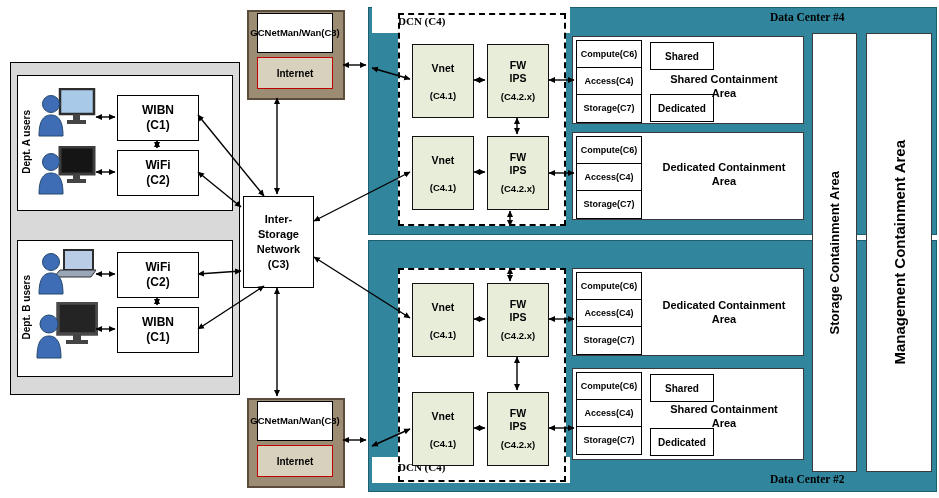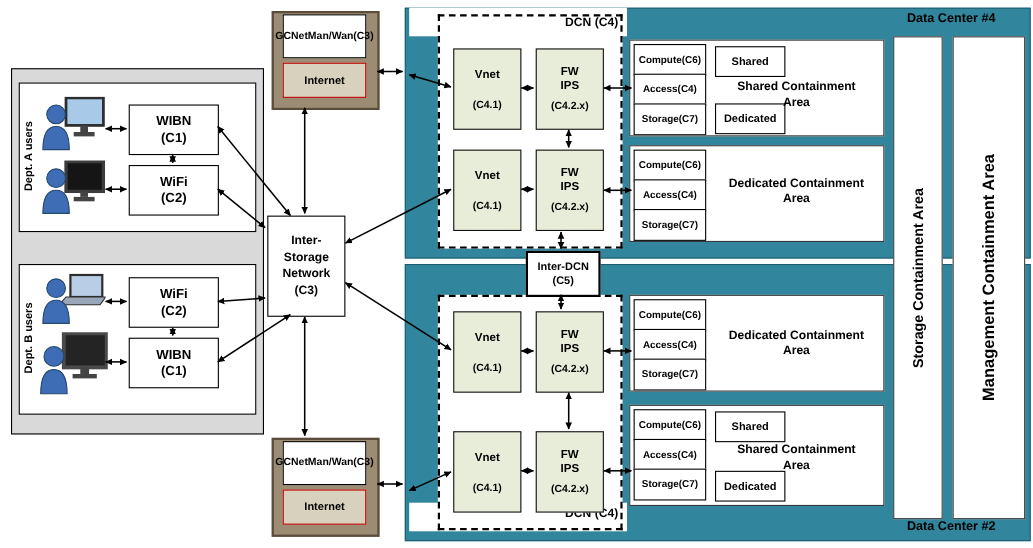--- a/index.html
+++ b/index.html
@@ -1,21 +1,21 @@
 <!DOCTYPE html>
 <html><head>
 <meta charset="utf-8">
 <style>
   html,body{margin:0;padding:0;background:#fff;}
   .stage{position:relative;width:939px;height:498px;background:#fff;overflow:hidden;
          font-family:"Liberation Sans",sans-serif;color:#000;}
   .abs{position:absolute;}
   .box{position:absolute;background:#fff;border:1.5px solid #000;display:flex;flex-direction:column;
        align-items:center;justify-content:center;text-align:center;font-weight:700;}
-  .title{position:absolute;font-weight:700;font-size:11.5px;text-align:right;}
+  .title{position:absolute;font-weight:700;font-size:11.5px;text-align:left;font-family:Liberation Serif, serif;}
   .building{position:absolute;background:#d9d9d9;border:1.5px solid #000;}
   .subpanel{position:absolute;background:#fff;border:1px solid #000;}
   .teal-panel{position:absolute;background:#31859c;border:1.5px solid #1d5f70;}
   .white-strip{position:absolute;background:#fff;}
   .dashed-box{position:absolute;background:#fff;border:2px dashed #000;}
   .green-box{position:absolute;background:#e8edda;border:1.5px solid #111;display:flex;
              flex-direction:column;align-items:center;justify-content:center;text-align:center;font-weight:700;}
   .stack-box{position:absolute;width:64px;height:27px;background:#fff;border:1.2px solid #000;
              display:flex;flex-direction:row;align-items:center;justify-content:center;
              font-weight:700;font-size:9px;line-height:1.15;text-align:center;}
@@ -258,24 +258,20 @@
     <div>Area</div>
   </div>
 
   <div class="vwrap vbar" style="left:812px;top:33px;width:43px;height:437px;">
     <span class="vtext" style="font-size:13px;">Storage Containment Area</span>
   </div>
   <div class="vwrap vbar" style="left:866px;top:33px;width:64px;height:437px;">
     <span class="vtext" style="font-size:15px;">Management Containment Area</span>
   </div>
 
-  <div class="box" style="left:478px;top:228px;width:64px;height:38px;font-size:10px;line-height:1.3;border-width:2px;">
-    <span>Inter-DCN</span>
-    <span>(C5)</span>
-  </div>
 
   <svg class="overlay" width="939" height="498" viewBox="0 0 939 498">
     <defs>
       <marker id="ah" markerUnits="userSpaceOnUse" markerWidth="7" markerHeight="7" viewBox="0 0 7 7" refX="6" refY="3.5" orient="auto-start-reverse">
         <path d="M0,0.5 L6.5,3.5 L0,6.5 Z" fill="#000"></path>
       </marker>
     </defs>
     <line x1="96" y1="117" x2="115" y2="117"></line>
     <line x1="96" y1="172" x2="115" y2="172"></line>
     <line x1="157" y1="141" x2="157" y2="148"></line>

